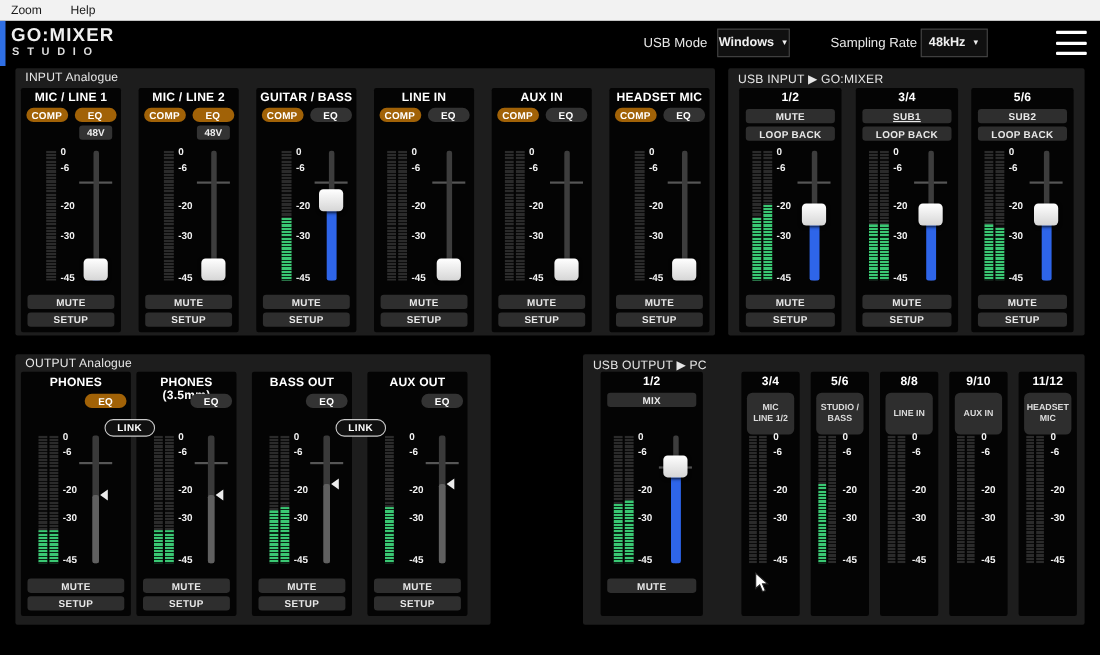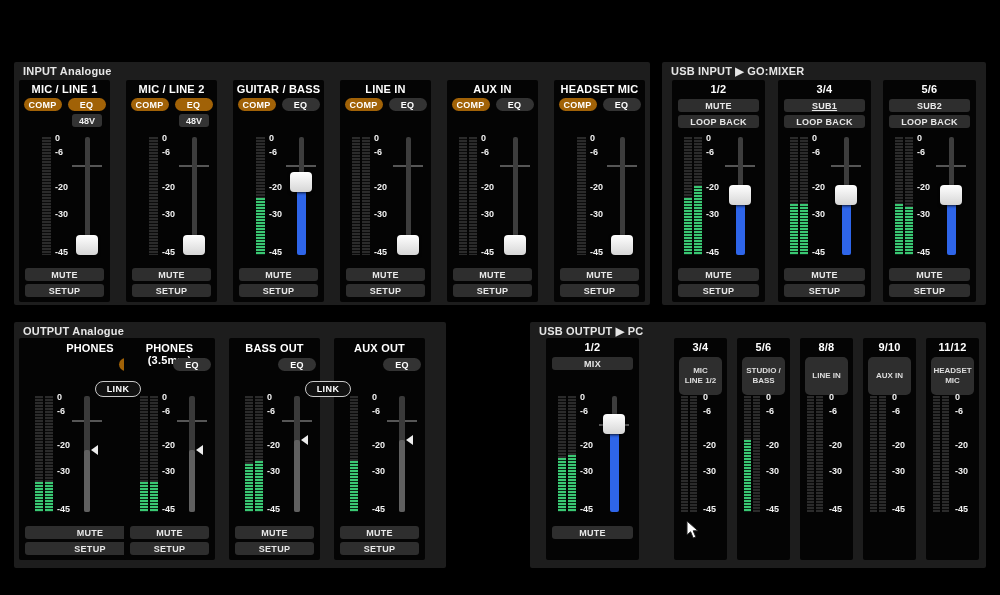--- a/index.html
+++ b/index.html
@@ -16,21 +16,21 @@
   .logo2{position:absolute;left:11px;top:23px;font-size:10px;font-weight:bold;color:#dcdcdc;letter-spacing:7px;}
   .hlabel{position:absolute;top:13px;font-size:12px;color:#e8e8e8;}
   .hselect{position:absolute;top:7px;height:26px;background:#101010;border:1px solid #454545;
            display:flex;align-items:center;justify-content:center;gap:6px;box-sizing:border-box;cursor:default;}
   .hselect .val{font-size:11.5px;color:#f0f0f0;font-weight:bold;}
   .hselect .caret{font-size:7px;color:#f0f0f0;}
   .hamburger{position:absolute;left:960px;top:9px;width:28px;height:22px;display:flex;flex-direction:column;justify-content:space-between;}
   .hamburger div{height:3px;background:#fff;border-radius:1px;}
   
   .panel{position:absolute;background:#1d1d1d;border-radius:2px;}
-  .panel-title{position:absolute;left:9px;top:3px;font-size:11px;color:#e6e6e6;letter-spacing:.2px;font-weight:bold;}
+  .panel-title{position:absolute;left:9px;top:3px;font-size:11px;color:#e6e6e6;letter-spacing:.2px;}
   .strip{position:absolute;background:#040404;border-radius:2px;}
   .strip-title{position:absolute;left:0;right:0;text-align:center;font-size:11px;font-weight:bold;color:#fff;letter-spacing:.2px;}
   .pill-row{position:absolute;left:0;right:0;top:18px;display:flex;justify-content:center;gap:6px;}
   .pill{width:38px;height:13px;border-radius:7px;background:#333;color:#fff;font-size:9px;font-weight:bold;
         display:flex;align-items:center;justify-content:center;letter-spacing:.2px;}
   .pill.active{background:#a16207;}
   .pill.right{position:absolute;right:4px;top:20px;}
   .phantom{position:absolute;left:53px;top:34px;width:30px;height:13px;border-radius:3px;background:#333;
            color:#eee;font-size:9px;font-weight:bold;display:flex;align-items:center;justify-content:center;}
   .bar-btn{position:absolute;left:6px;right:6px;height:13px;border-radius:3px;background:#2e2e2e;
@@ -53,21 +53,45 @@
   .itri{position:absolute;width:0;height:0;border-top:5px solid transparent;border-bottom:5px solid transparent;border-right:7px solid #ececec;}
   .link-btn{position:absolute;width:44px;height:14px;border:1px solid #c9c9c9;border-radius:8px;background:#101010;
             color:#fff;font-size:9px;font-weight:bold;display:flex;align-items:center;justify-content:center;z-index:6;letter-spacing:.4px;}
   .cursor{position:absolute;z-index:9;}
 </style>
 </head>
 <body>
 
 <div class="screen">
 
+  <div class="menubar">
+    <span>Zoom</span>
+    <span>Help</span>
+  </div>
 
+  <div class="header">
+    <div class="logo-bar"></div>
+    <div class="logo1">GO:MIXER</div>
+    <div class="logo2">STUDIO</div>
+    <div class="hlabel" style="left:585px;">USB Mode</div>
+    <div class="hselect" style="left:652px;width:66px;">
+      <span class="val">Windows</span>
+      <span class="caret">▼</span>
+    </div>
+    <div class="hlabel" style="left:755px;">Sampling Rate</div>
+    <div class="hselect" style="left:837px;width:61px;">
+      <span class="val">48kHz</span>
+      <span class="caret">▼</span>
+    </div>
+    <div class="hamburger">
+        <div></div>
+        <div></div>
+        <div></div>
+      </div>
+  </div>
 
   <div id="panels-root">
       <div class="panel" style="left: 14px; top: 62px; width: 636px; height: 243px;">
         <div class="panel-title">INPUT Analogue</div>
         <div class="strip" style="left: 5px; top: 18px; width: 91px; height: 222px;">
           <div class="strip-title" style="top: 3px;">MIC / LINE 1</div>
           <div class="pill-row">
             <div class="pill active">COMP</div>
             <div class="pill active">EQ</div>
           </div>
@@ -264,21 +288,21 @@
             <div class="ftrack" style="left: 66px;"></div>
             <div class="ffill" style="left: 64px; top: 63.6889px;"></div>
             <div class="fhandle" style="left: 57px; top: 47.6889px;"></div>
           </div>
           <div class="bar-btn" style="top: 188px;">MUTE</div>
           <div class="bar-btn" style="top: 204px;">SETUP</div>
         </div>
       </div>
       <div class="panel" style="left: 14px; top: 322px; width: 432px; height: 246px;">
         <div class="panel-title">OUTPUT Analogue</div>
-        <div class="strip" style="left: 5px; top: 16px; width: 100px; height: 222px; padding-left: 42px;">
+        <div class="strip" style="left: 5px; top: 16px; width: 100px; height: 222px;">
           <div class="strip-title" style="top: 4px;">PHONES</div>
           <div class="pill right active">EQ</div>
           <div class="meter" style="top: 58px; height: 116px;">
             <div class="mcol" style="left: 16px; width: 8px;">
               <div class="mfill" style="height: 30px;"></div>
             </div>
             <div class="mcol" style="left: 26px; width: 8px;">
               <div class="mfill" style="height: 30px;"></div>
             </div>
             <div class="mlabel" style="left: 38px; top: 0.6px;">0</div>

